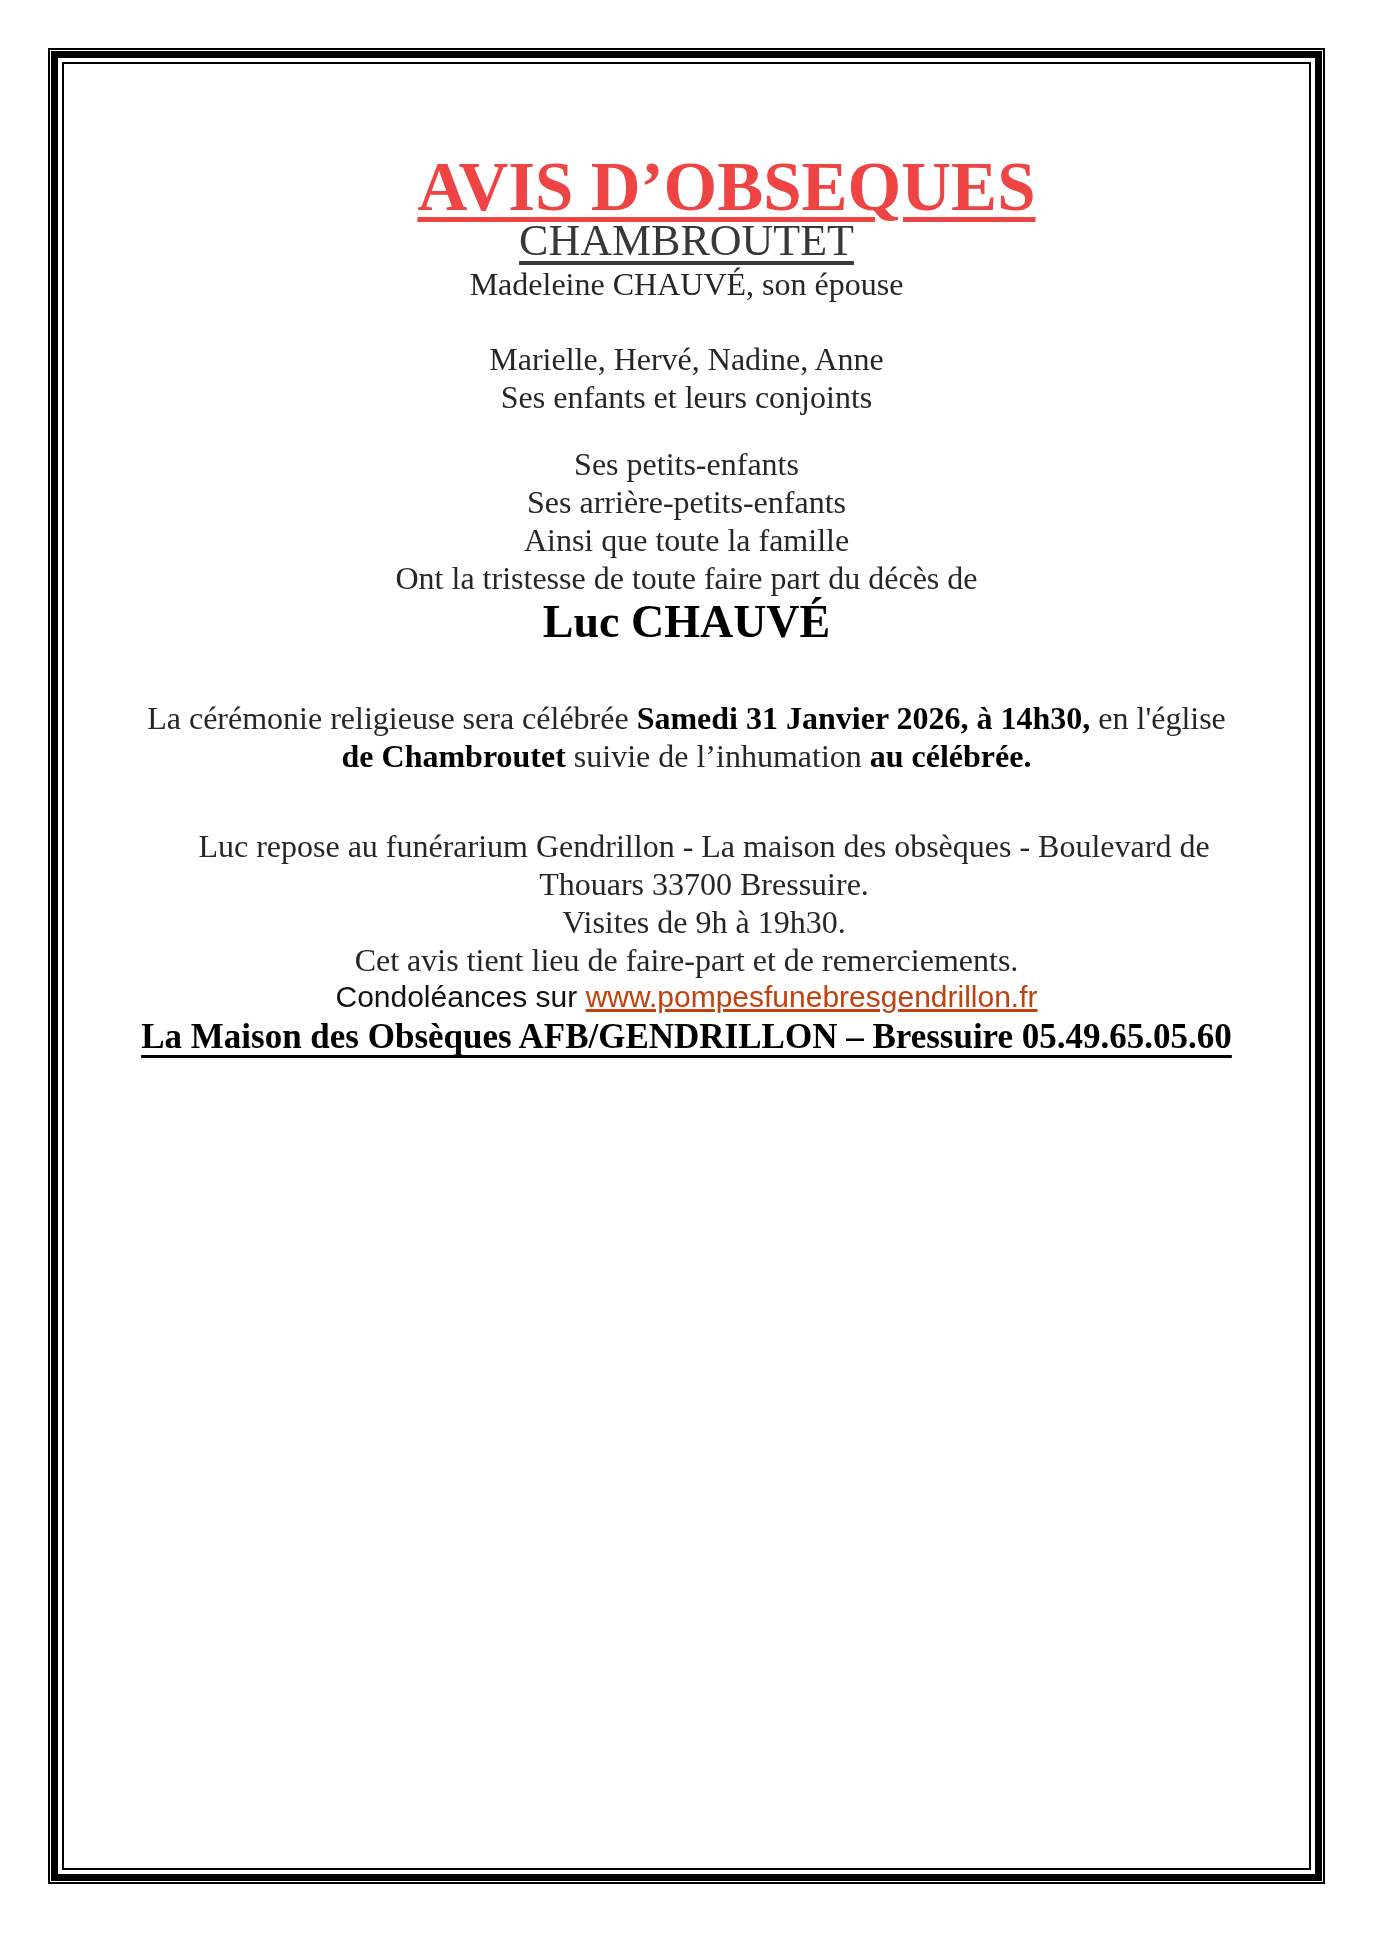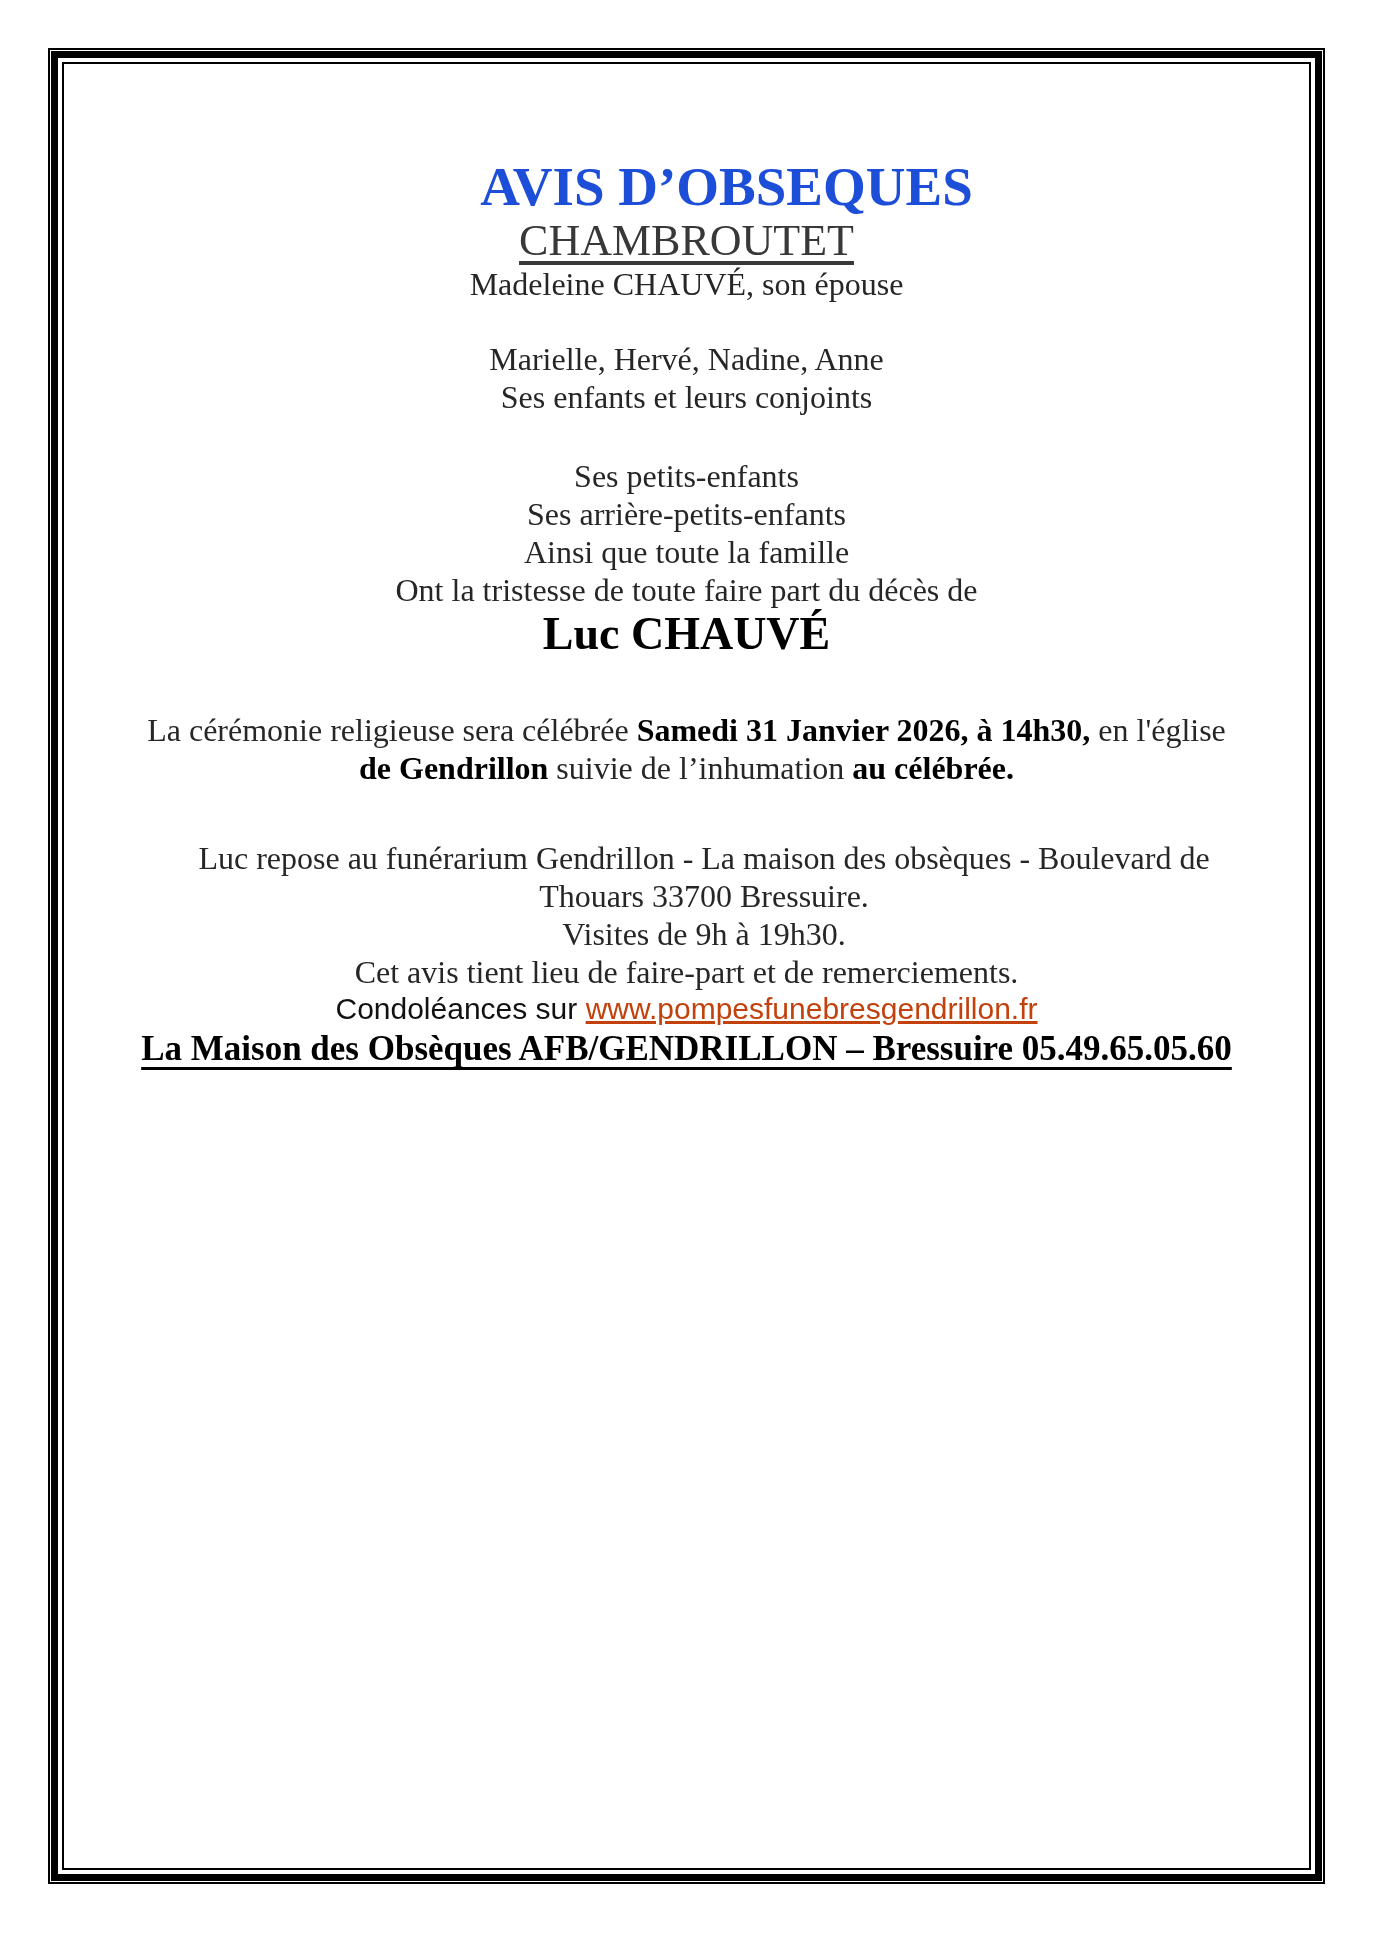--- a/index.html
+++ b/index.html
@@ -35,41 +35,42 @@
     text-align: center;
     font-family: "Liberation Serif", serif;
     font-size: 32px;
     line-height: 38px;
     color: #262626;
     padding-top: 93px;
   }
   .content p, .content h1, .content h2, .content h3 { margin: 0; }
 
   .title {
-    font-size: 55px;
+    font-size: 69px;
     line-height: 60px;
     font-weight: bold;
-    color: #1d4ed8;
+    color: #ef4444;
+    text-decoration: underline;
     text-decoration-thickness: 5px;
     text-underline-offset: 7px;
     transform: translateX(40px);
   }
   .commune {
     margin-top: 68px;
     font-size: 44px;
     line-height: 48px;
     font-weight: normal;
     color: #383838;
     text-decoration: underline;
     text-decoration-thickness: 4px;
     text-underline-offset: 6px;
   }
   .spouse          { margin-top: 72px; }
   .children-block  { margin-top: 37px; }
-  .grandkids-block { margin-top: 41px; text-align: center; }
+  .grandkids-block { margin-top: 29px; text-align: center; }
   .family-all      { margin-top: 39px; }
   .announcement    { margin-top: 43px; }
   .deceased-name {
     margin-top: 37px;
     font-size: 46px;
     line-height: 50px;
     font-weight: bold;
     color: #000;
   }
   .age-line        { margin-top: 6px; }
@@ -128,21 +129,21 @@
           </div>
 
           <p class="family-all">Ainsi que toute la famille</p>
 
           <p class="announcement">Ont la tristesse de toute faire part du décès de</p>
 
           <h3 class="deceased-name">Luc CHAUVÉ</h3>
 
           <div class="ceremony">
             <div class="line"><span>La cérémonie religieuse sera célébrée </span><span class="bold">Samedi 31 Janvier 2026, à 14h30,</span><span> en l'église</span></div>
-            <div class="line"><span class="bold">de Gendrillon</span><span> suivie de l’inhumation </span><span class="bold">au célébrée.</span></div>
+            <div class="line"><span class="bold">de Chambroutet</span><span> suivie de l’inhumation </span><span class="bold">au célébrée.</span></div>
           </div>
 
           <div class="repose">
             <div>Luc repose au funérarium Gendrillon - La maison des obsèques - Boulevard de</div>
             <div>Thouars 33700 Bressuire.</div>
             <div>Visites de 9h à 19h30.</div>
           </div>
 
           <p class="closing">Cet avis tient lieu de faire-part et de remerciements.</p>
 

